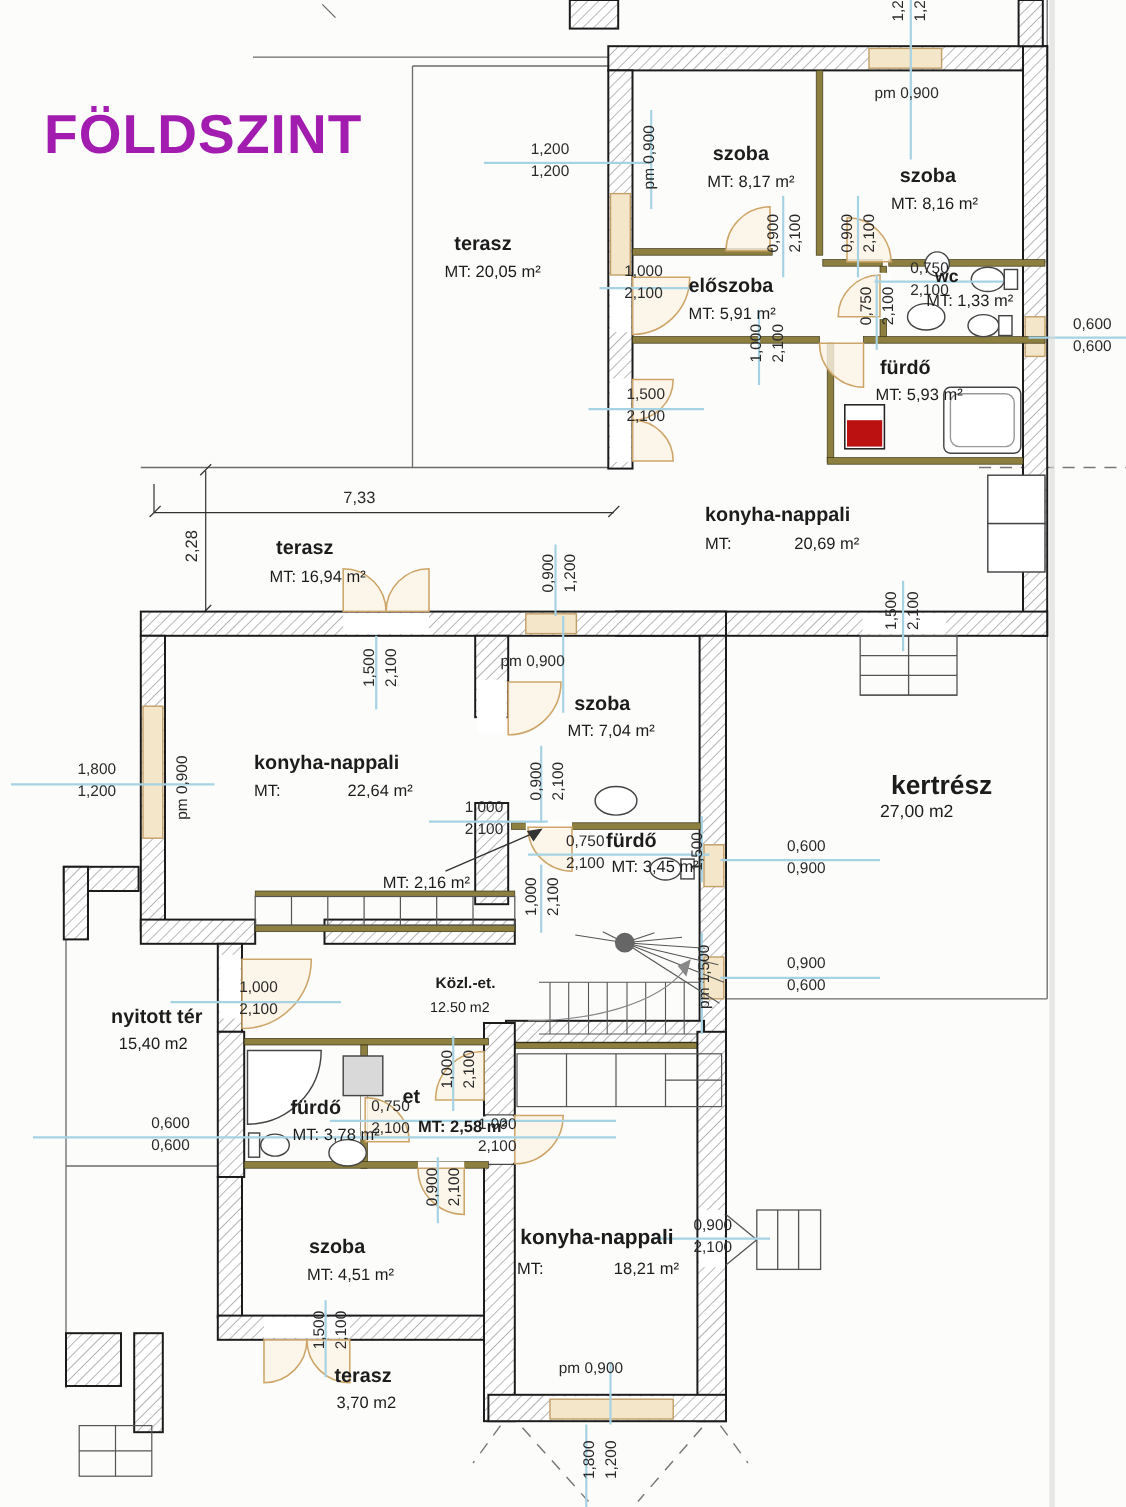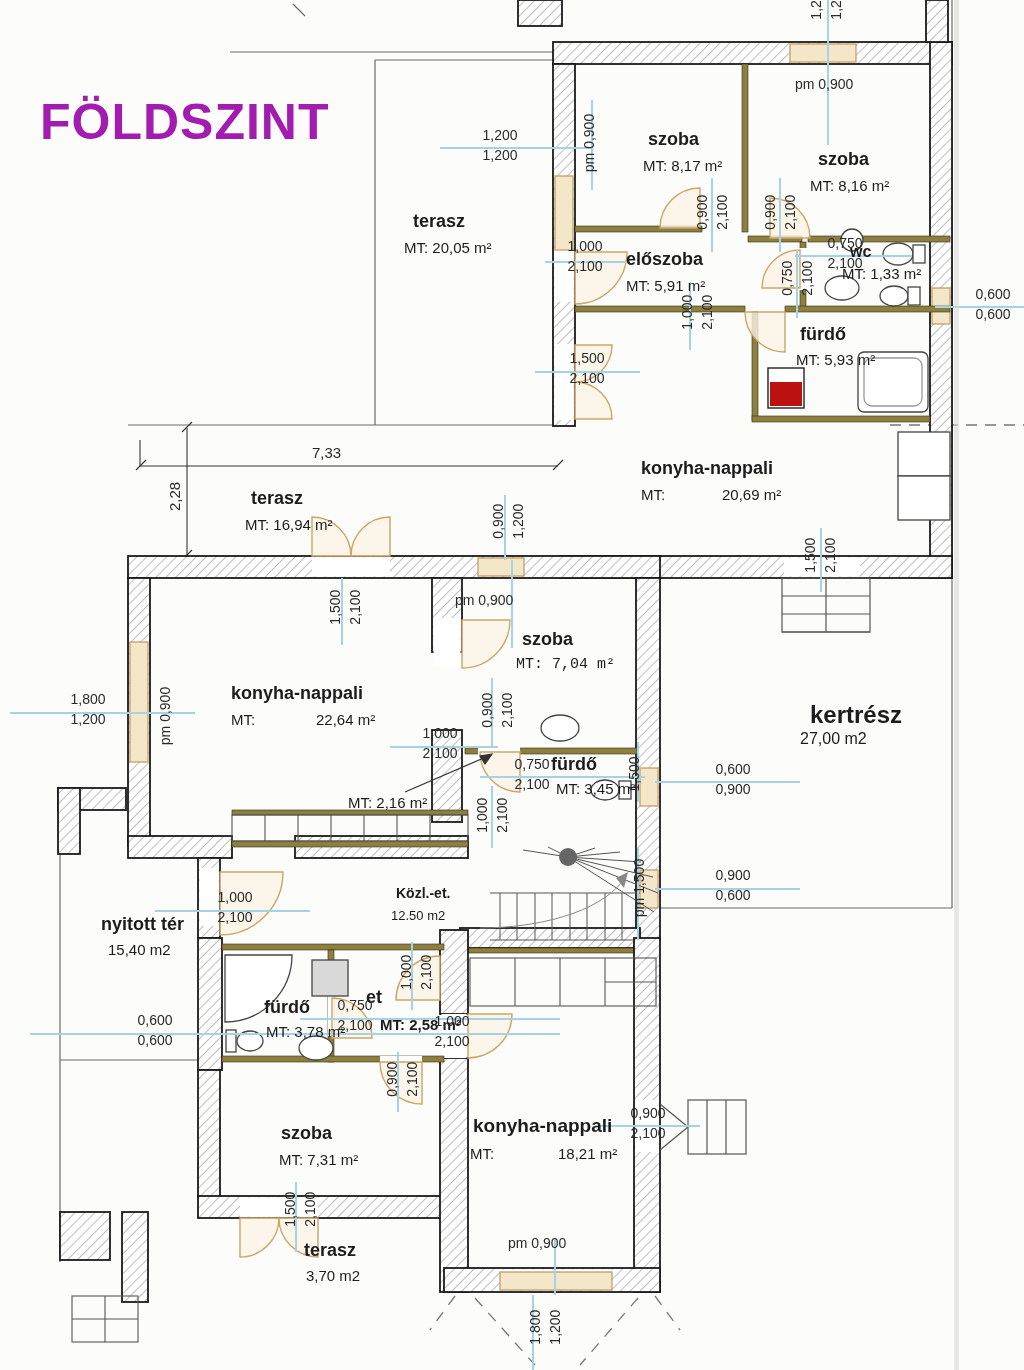--- a/index.html
+++ b/index.html
@@ -342,40 +342,40 @@
 <div class="lbl rarea" style="left:842px;top:266px;text-align:right;">MT: 1,33 m²</div>
 <div class="lbl rname" style="left:800px;top:325px;">fürdő</div>
 <div class="lbl rarea" style="left:796px;top:352px;">MT: 5,93 m²</div>
 <div class="lbl rname" style="left:641px;top:459px;">konyha-nappali</div>
 <div class="lbl rarea" style="left:641px;top:487px;">MT:</div>
 <div class="lbl rarea" style="left:722px;top:487px;">20,69 m²</div>
 
 <div class="lbl rname" style="left:251px;top:489px;">terasz</div>
 <div class="lbl rarea" style="left:245px;top:517px;">MT: 16,94 m²</div>
 <div class="lbl rname" style="left:522px;top:630px;">szoba</div>
-<div class="lbl rarea" style="left:516px;top:657px;font-family:Liberation Mono, monospace;">MT: 7,04 m²</div>
+<div class="lbl rarea" style="left:516px;top:657px;">MT: 7,04 m²</div>
 <div class="lbl rname" style="left:231px;top:684px;">konyha-nappali</div>
 <div class="lbl rarea" style="left:231px;top:712px;">MT:</div>
 <div class="lbl rarea" style="left:316px;top:712px;">22,64 m²</div>
 <div class="lbl rname" style="left:551px;top:755px;">fürdő</div>
 <div class="lbl rarea" style="left:556px;top:781px;">MT: 3,45 m²</div>
 <div class="lbl rarea" style="left:348px;top:795px;">MT: 2,16 m²</div>
 <div class="lbl rname" style="left:810px;top:702px;font-size:24px;">kertrész</div>
 <div class="lbl rarea" style="left:800px;top:730px;font-size:16px;">27,00 m2</div>
 <div class="lbl rname small" style="left:396px;top:886px;">Közl.-et.</div>
 <div class="lbl rarea small" style="left:391px;top:909px;">12.50 m2</div>
 <div class="lbl rname" style="left:101px;top:915px;">nyitott tér</div>
 <div class="lbl rarea" style="left:108px;top:942px;">15,40 m2</div>
 
 <div class="lbl rname" style="left:264px;top:998px;">fürdő</div>
 <div class="lbl rarea" style="left:266px;top:1024px;">MT: 3,78 m²</div>
 <div class="lbl rname" style="left:366px;top:988px;">et</div>
 <div class="lbl rarea" style="left:380px;top:1017px;font-weight:bold;">MT: 2,58 m²</div>
 <div class="lbl rname" style="left:281px;top:1124px;">szoba</div>
-<div class="lbl rarea" style="left:279px;top:1152px;">MT: 7,31 m²</div>
+<div class="lbl rarea" style="left:279px;top:1152px;">MT: 4,51 m²</div>
 <div class="lbl rname" style="left:473px;top:1116px;font-size:19px;">konyha-nappali</div>
 <div class="lbl rarea" style="left:470px;top:1146px;">MT:</div>
 <div class="lbl rarea" style="left:558px;top:1146px;">18,21 m²</div>
 <div class="lbl rname" style="left:304px;top:1241px;">terasz</div>
 <div class="lbl rarea" style="left:306px;top:1268px;">3,70 m2</div>
 
 <div class="pair" style="left:458px;top:127px;">
       <span>1,200</span>
       <span>1,200</span>
     </div>

